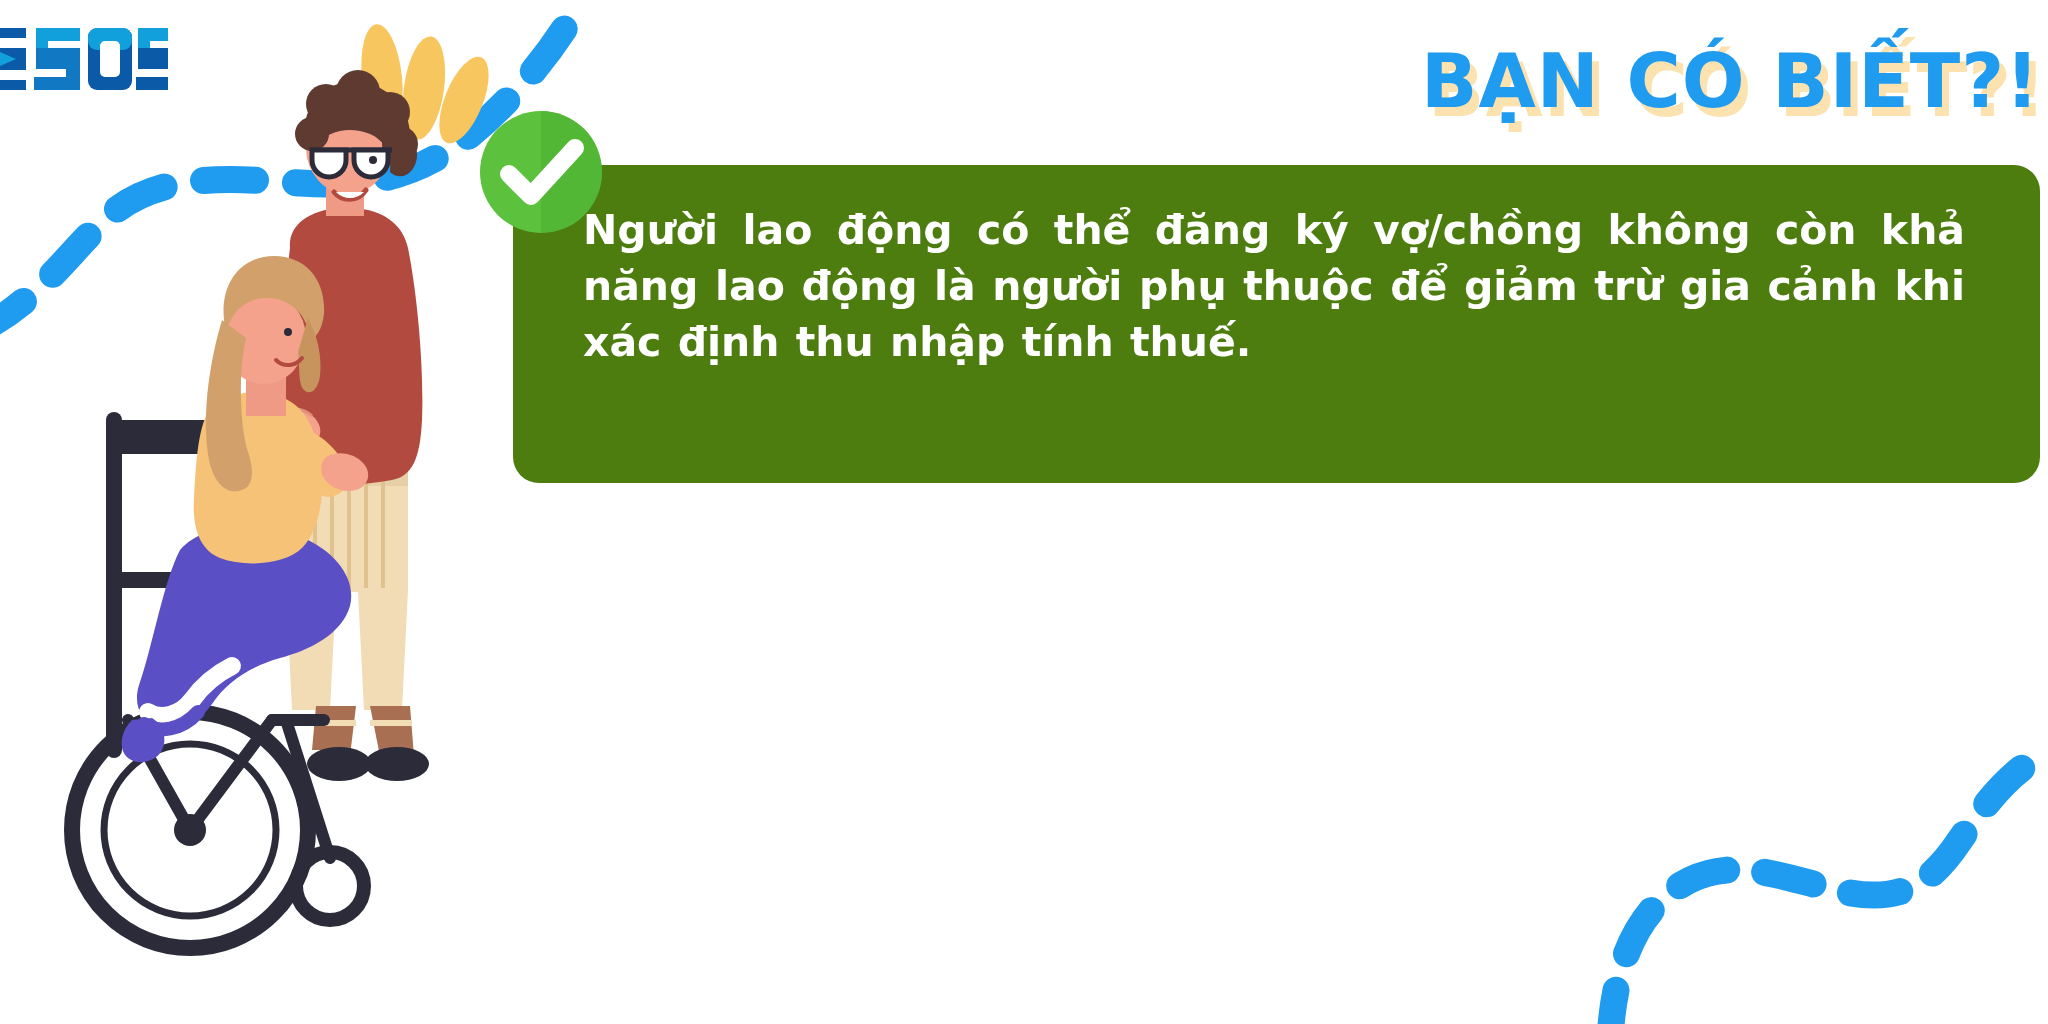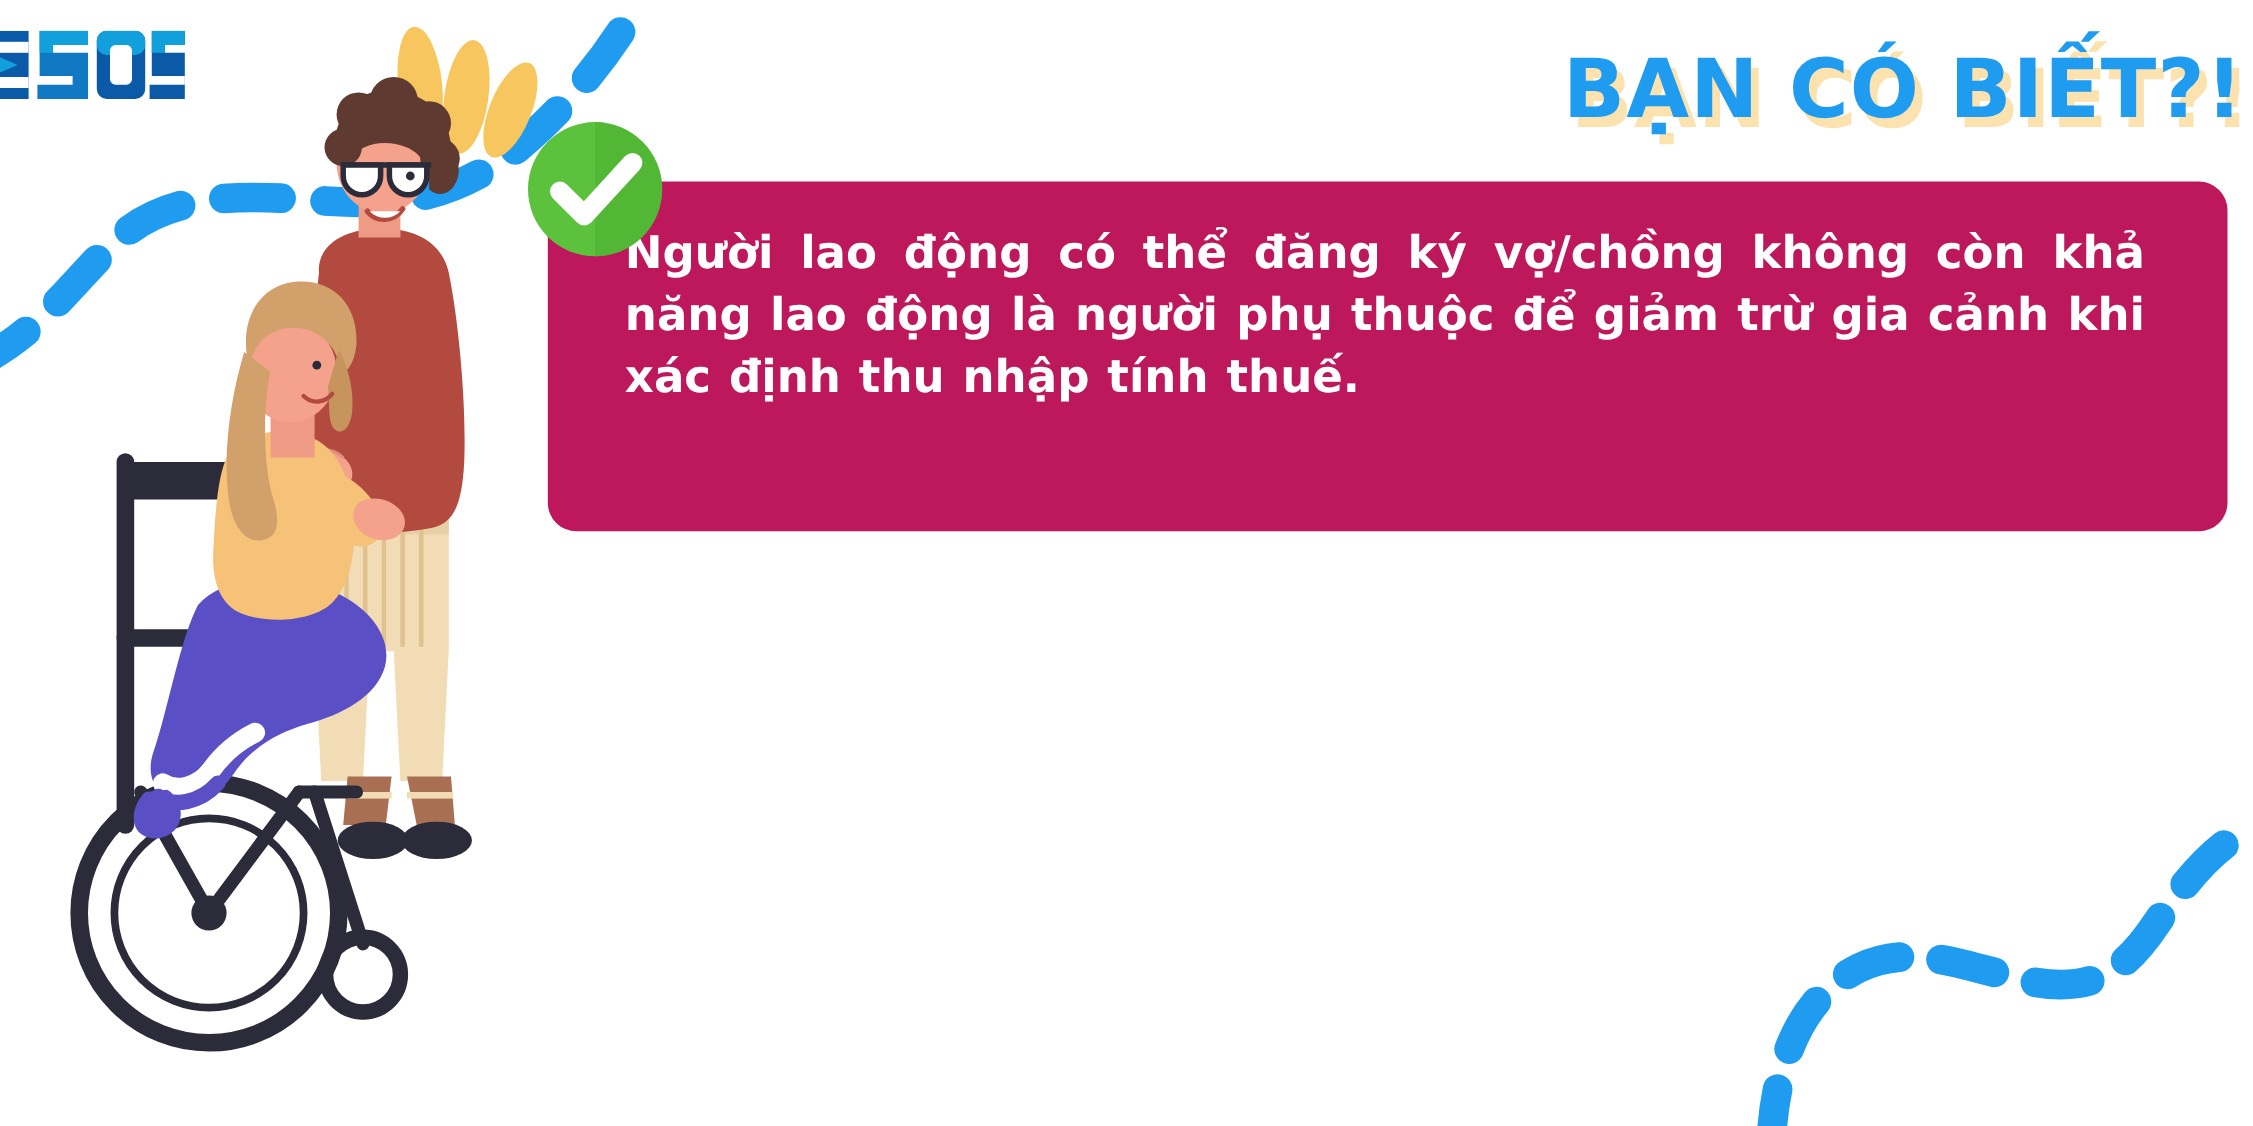--- a/index.html
+++ b/index.html
@@ -41,23 +41,23 @@
     letter-spacing: 1px;
     color: #1f9bf0;
     text-shadow: 7px 9px 0 #fbe2ae;
     white-space: nowrap;
     line-height: 1;
   }
 
   
   #info-card {
     position: absolute;
-    left: 498px; top: 165px;
+    left: 513px; top: 165px;
     width: 1527px; height: 318px;
-    background: #be185d;
+    background: #4d7c0f;
     border-radius: 26px;
   }
   #info-text {
     position: absolute;
     left: 70px; top: 38px;
     width: 1382px;
     color: #ffffff;
     font-family: "DejaVu Sans", sans-serif;
     font-weight: bold;
     font-size: 41px;

